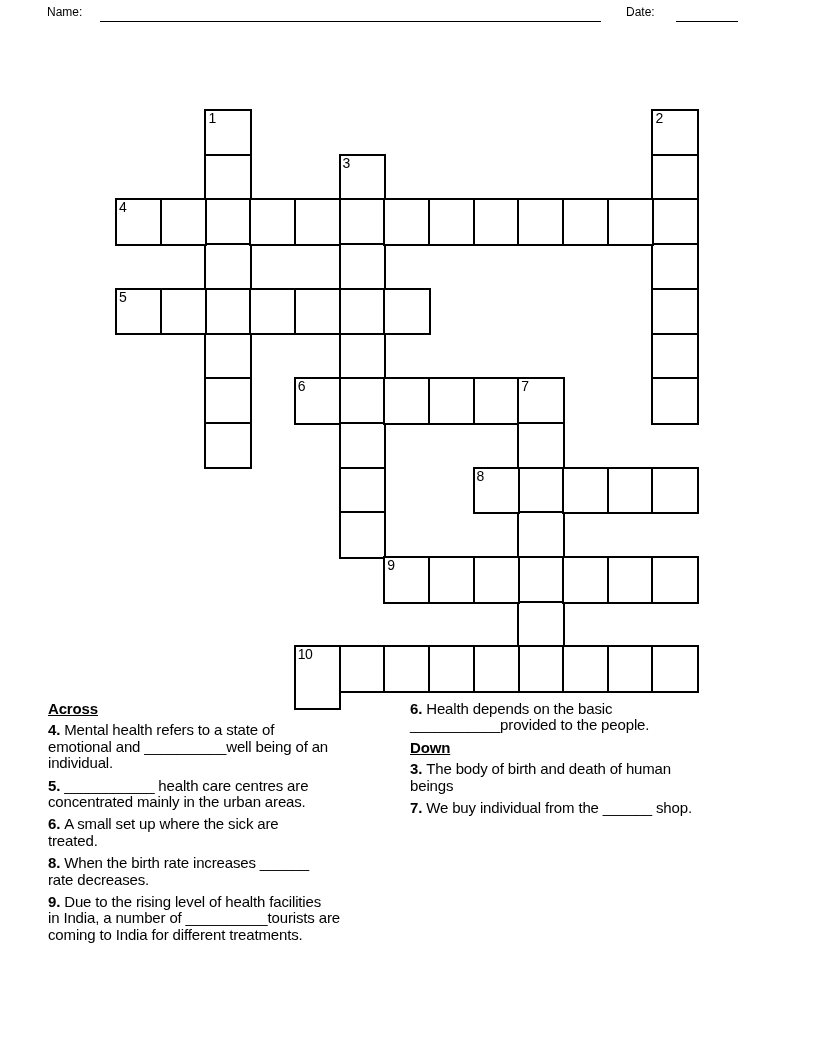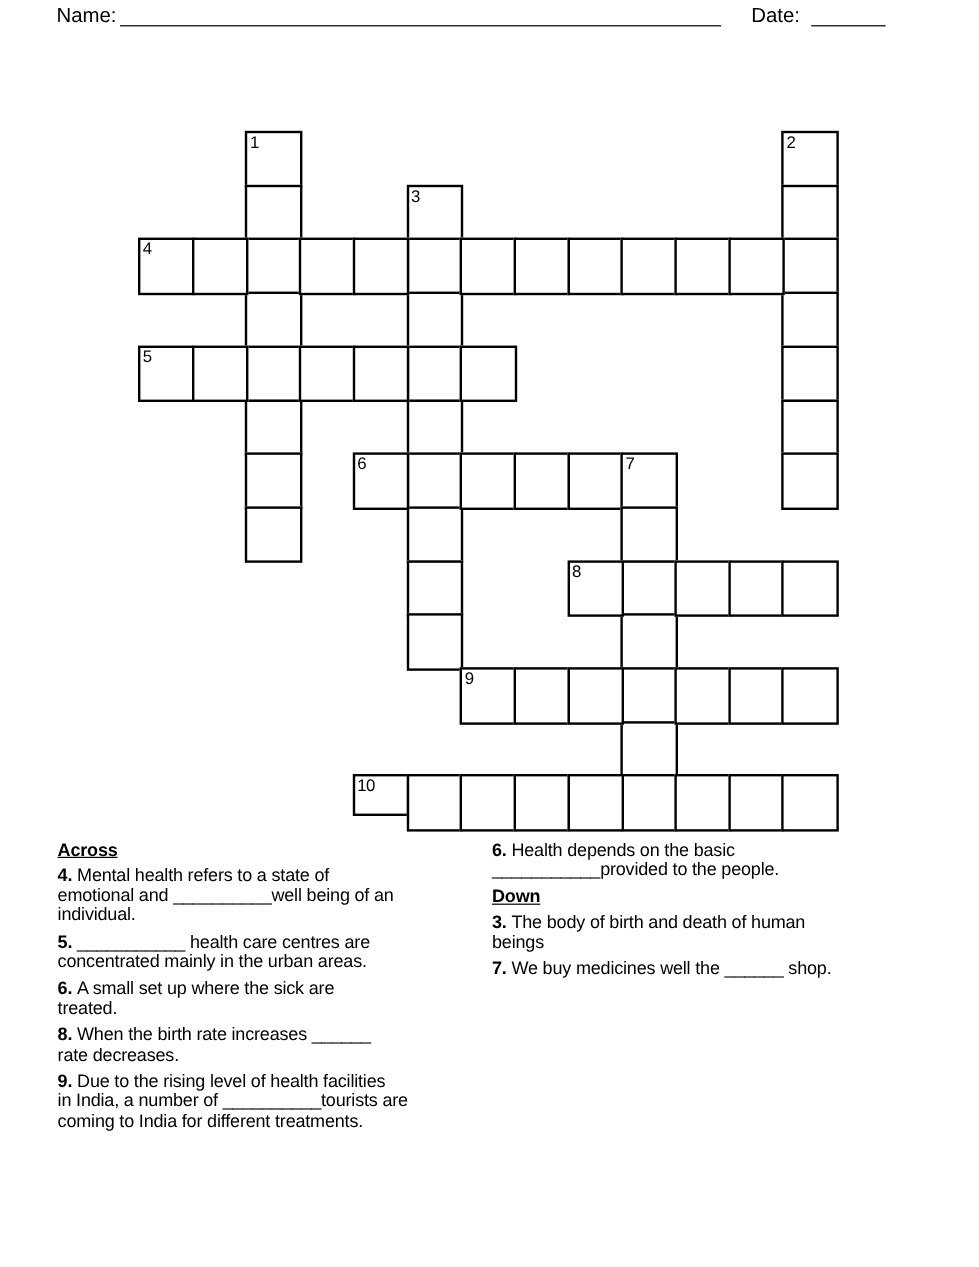--- a/index.html
+++ b/index.html
@@ -6,21 +6,21 @@
   body {
     width: 816px; height: 1056px;
     background: #ffffff;
     font-family: "Liberation Sans", sans-serif;
     color: #000;
     overflow: hidden;
   }
   .page { position: relative; width: 816px; height: 1056px; background: #fff; }
 
   
-  .hdr-label { position: absolute; top: 3px; font-size: 17px; line-height: 19px; }
+  .hdr-label { position: absolute; top: 3px; font-size: 12px; line-height: 19px; }
   .name-label { left: 47px; }
   .date-label { left: 626px; }
   .blank-line { position: absolute; top: 21px; border-bottom: 1.5px solid #000; height: 0; }
   .name-line { left: 100px; width: 501px; }
   .date-line { left: 676px; width: 62px; }
 
   
   .title {
     position: absolute; left: 0; top: 55px; width: 816px;
     text-align: center; font-size: 21.5px; line-height: 24px;
@@ -130,21 +130,21 @@
       <div class="cell" style="left: 491.7px; top: 357.6px; width: 47.5px; height: 47.5px;"></div>
       <div class="cell" style="left: 536.4px; top: 357.6px; width: 47.5px; height: 47.5px;"></div>
       <div class="cell" style="left: 268.2px; top: 447px; width: 47.5px; height: 47.5px;">
         <span class="cell-num">9</span>
       </div>
       <div class="cell" style="left: 312.9px; top: 447px; width: 47.5px; height: 47.5px;"></div>
       <div class="cell" style="left: 357.6px; top: 447px; width: 47.5px; height: 47.5px;"></div>
       <div class="cell" style="left: 447px; top: 447px; width: 47.5px; height: 47.5px;"></div>
       <div class="cell" style="left: 491.7px; top: 447px; width: 47.5px; height: 47.5px;"></div>
       <div class="cell" style="left: 536.4px; top: 447px; width: 47.5px; height: 47.5px;"></div>
-      <div class="cell" style="left: 178.8px; top: 536.4px; width: 47.5px; height: 35px;">
+      <div class="cell" style="left: 178.8px; top: 536.4px; width: 47.5px; height: 65px;">
         <span class="cell-num">10</span>
       </div>
       <div class="cell" style="left: 223.5px; top: 536.4px; width: 47.5px; height: 47.5px;"></div>
       <div class="cell" style="left: 268.2px; top: 536.4px; width: 47.5px; height: 47.5px;"></div>
       <div class="cell" style="left: 312.9px; top: 536.4px; width: 47.5px; height: 47.5px;"></div>
       <div class="cell" style="left: 357.6px; top: 536.4px; width: 47.5px; height: 47.5px;"></div>
       <div class="cell" style="left: 447px; top: 536.4px; width: 47.5px; height: 47.5px;"></div>
       <div class="cell" style="left: 491.7px; top: 536.4px; width: 47.5px; height: 47.5px;"></div>
       <div class="cell" style="left: 536.4px; top: 536.4px; width: 47.5px; height: 47.5px;"></div>
     </div>
@@ -169,17 +169,17 @@
 
   <div class="clue-col clue-col-right">
     <div id="across-list-right">
         <div class="clue"><span class="clue-num">6.</span><span class="clue-text">Health depends on the basic
 ___________provided to the people.</span></div>
       </div>
     <div class="clue-heading">Down</div>
     <div id="down-list">
         <div class="clue"><span class="clue-num">3.</span><span class="clue-text">The body of birth and death of human
 beings</span></div>
-        <div class="clue"><span class="clue-num">7.</span><span class="clue-text">We buy medicines well the ______ shop.</span></div>
+        <div class="clue"><span class="clue-num">7.</span><span class="clue-text">We buy individual from the ______ shop.</span></div>
       </div>
   </div>
 
 </div>
 
 </body></html>

